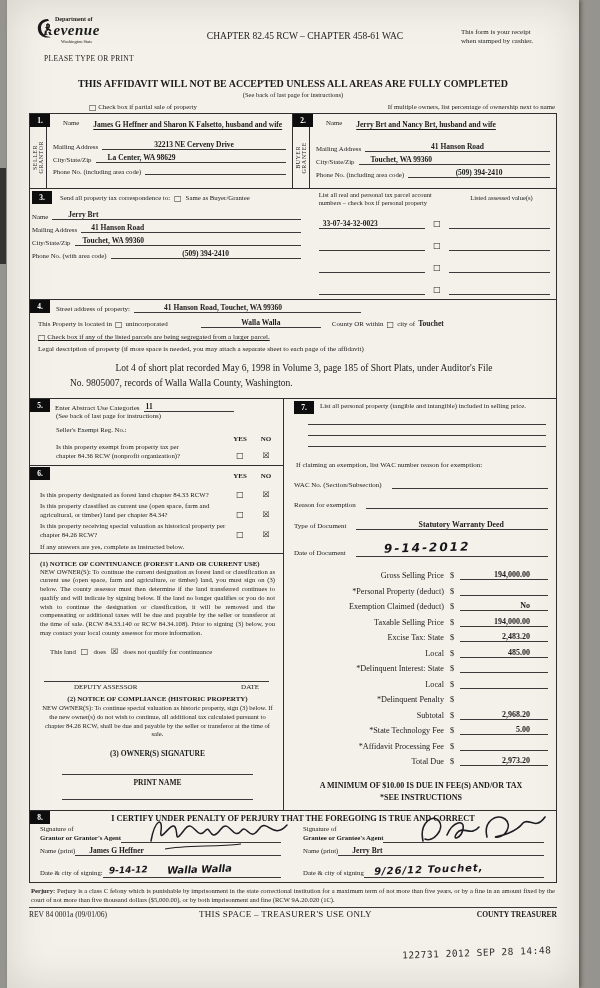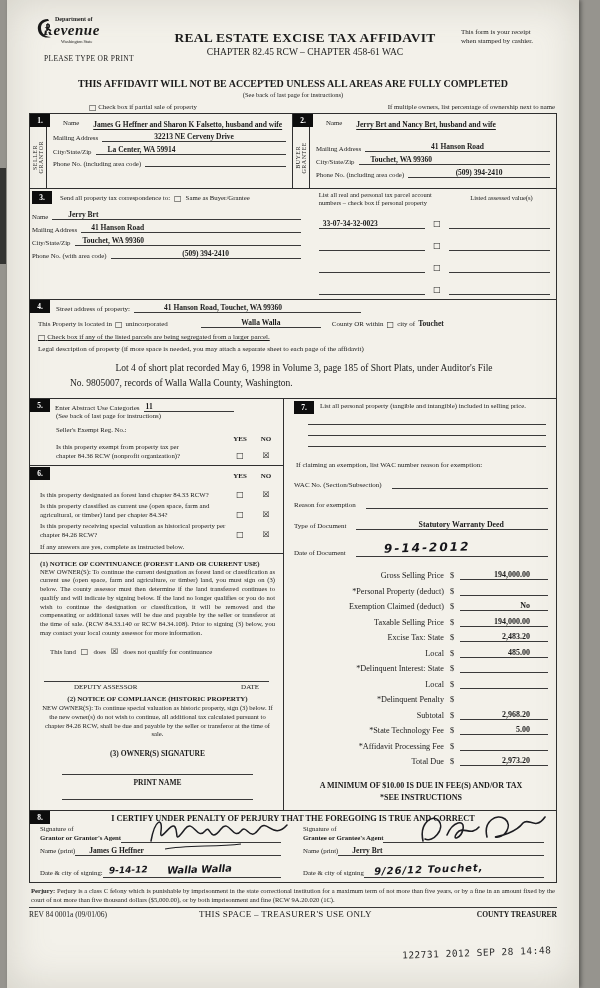--- a/index.html
+++ b/index.html
@@ -158,21 +158,20 @@
         <path d="M13,3 C5,3 2,9 3,14 C4,20 10,23 16,21 C10,21 6,17 6,12 C6,7 10,5 14,5 Z" fill="#1a1a1a"></path>
         <circle cx="14" cy="11" r="5" fill="#f3f1ea"></circle>
         <path d="M12,8 L12,15 M12,8 C15,8 15,12 12,12 L16,15" stroke="#1a1a1a" stroke-width="1.6" fill="none"></path>
       </svg>
       <div class="logo-dept">Department of</div>
       <div class="logo-name">Revenue</div>
       <div class="logo-sub">Washington State</div>
       <div class="please">PLEASE TYPE OR PRINT</div>
     </div>
     <div class="hdr-c">
-      <div class="title">REAL ESTATE EXCISE TAX AFFIDAVIT</div>
       <div class="subtitle">CHAPTER 82.45 RCW – CHAPTER 458-61 WAC</div>
     </div>
     <div class="hdr-r">
       <div>This form is your receipt</div>
       <div>when stamped by cashier.</div>
     </div>
   </div>
   <div class="warning">THIS AFFIDAVIT WILL NOT BE ACCEPTED UNLESS ALL AREAS ARE FULLY COMPLETED</div>
   <div class="seeback">(See back of last page for instructions)</div>
 
@@ -189,27 +188,27 @@
       <div class="tab tab-abs">1.</div>
       <div class="sidebox">
         <span class="vside">SELLER</span>
         <span class="vside">GRANTOR</span>
       </div>
       <div class="fields">
         <div class="frow" style="align-items:flex-start;">
           <span class="flabel" style="margin-left:10px;">Name</span>
           <span class="fval-ul">James G Heffner and Sharon K Falsetto, husband and wife</span>
         </div>
-        <div class="frow" style="margin-top:2px;align-items:center;">
+        <div class="frow" style="margin-top:10px;">
           <span class="flabel">Mailing Address</span>
           <span class="fwrap fval fval-c">32213 NE Cerveny Drive</span>
         </div>
         <div class="frow">
           <span class="flabel">City/State/Zip</span>
-          <span class="fwrap fval" style="padding-left:12px;">La Center, WA 59914</span>
+          <span class="fwrap fval" style="padding-left:12px;">La Center, WA 98629</span>
         </div>
         <div class="frow">
           <span class="flabel">Phone No. (including area code)</span>
           <span class="fwrap fval"></span>
         </div>
       </div>
     </div>
     <div class="half" style="border-left:none;">
       <div class="tab tab-abs">2.</div>
       <div class="sidebox">

